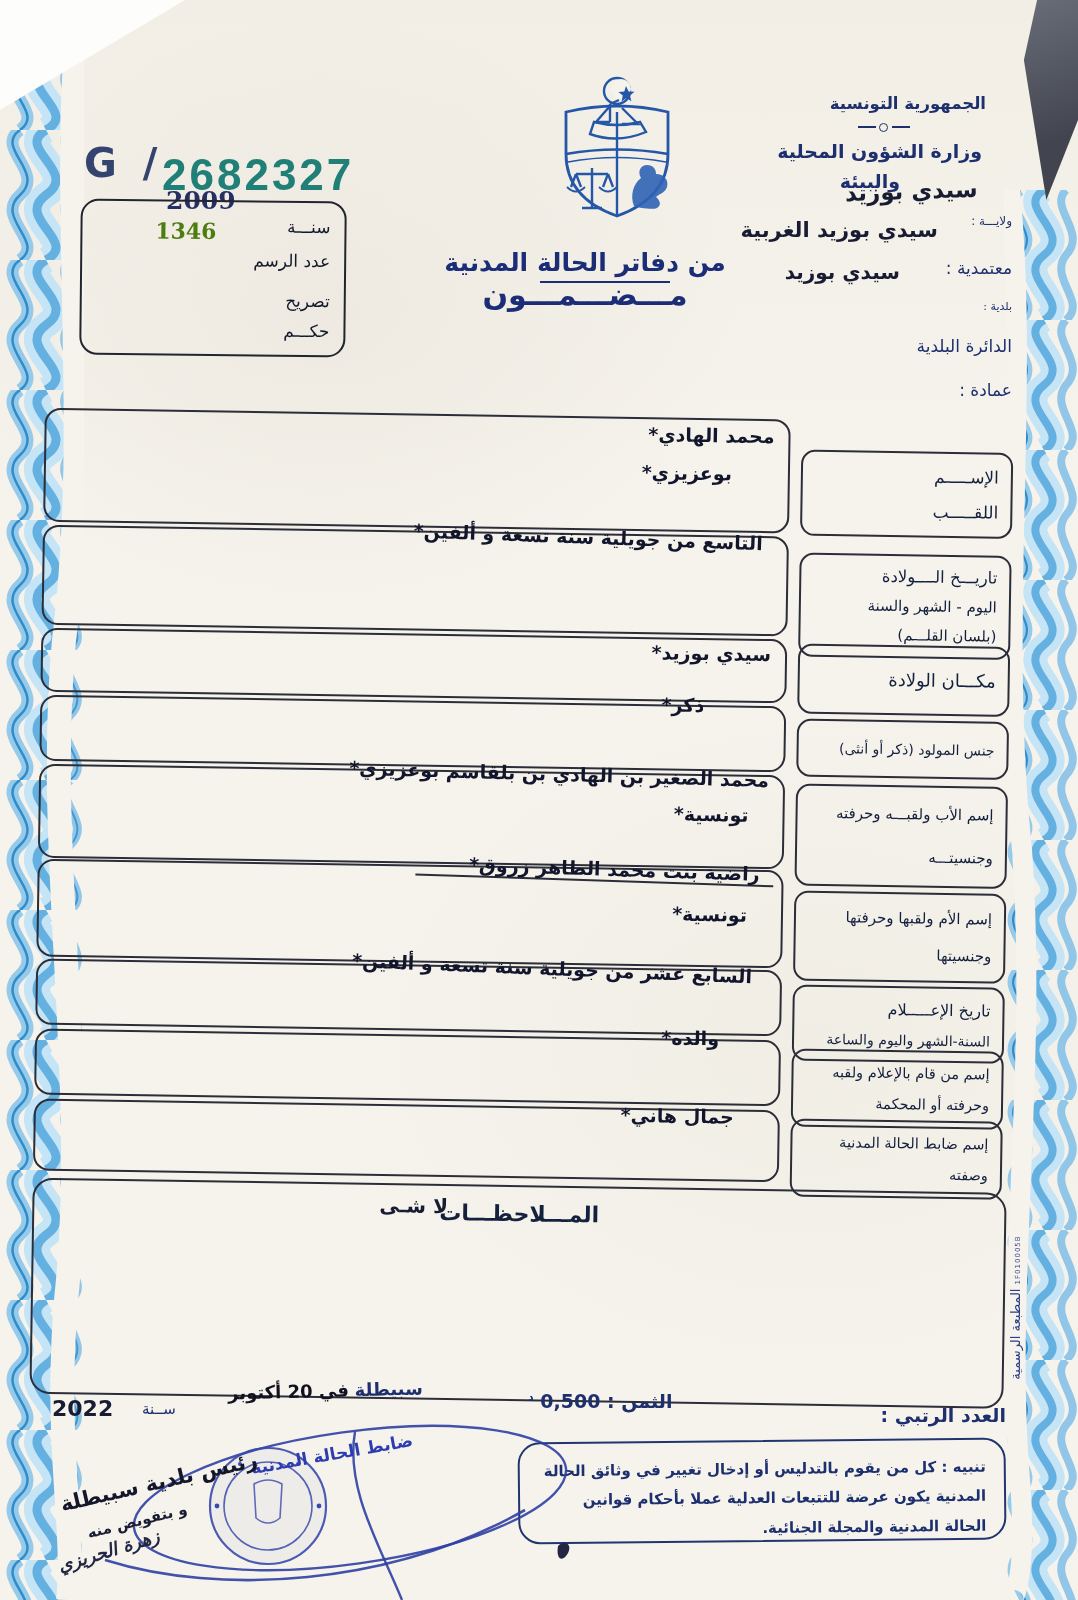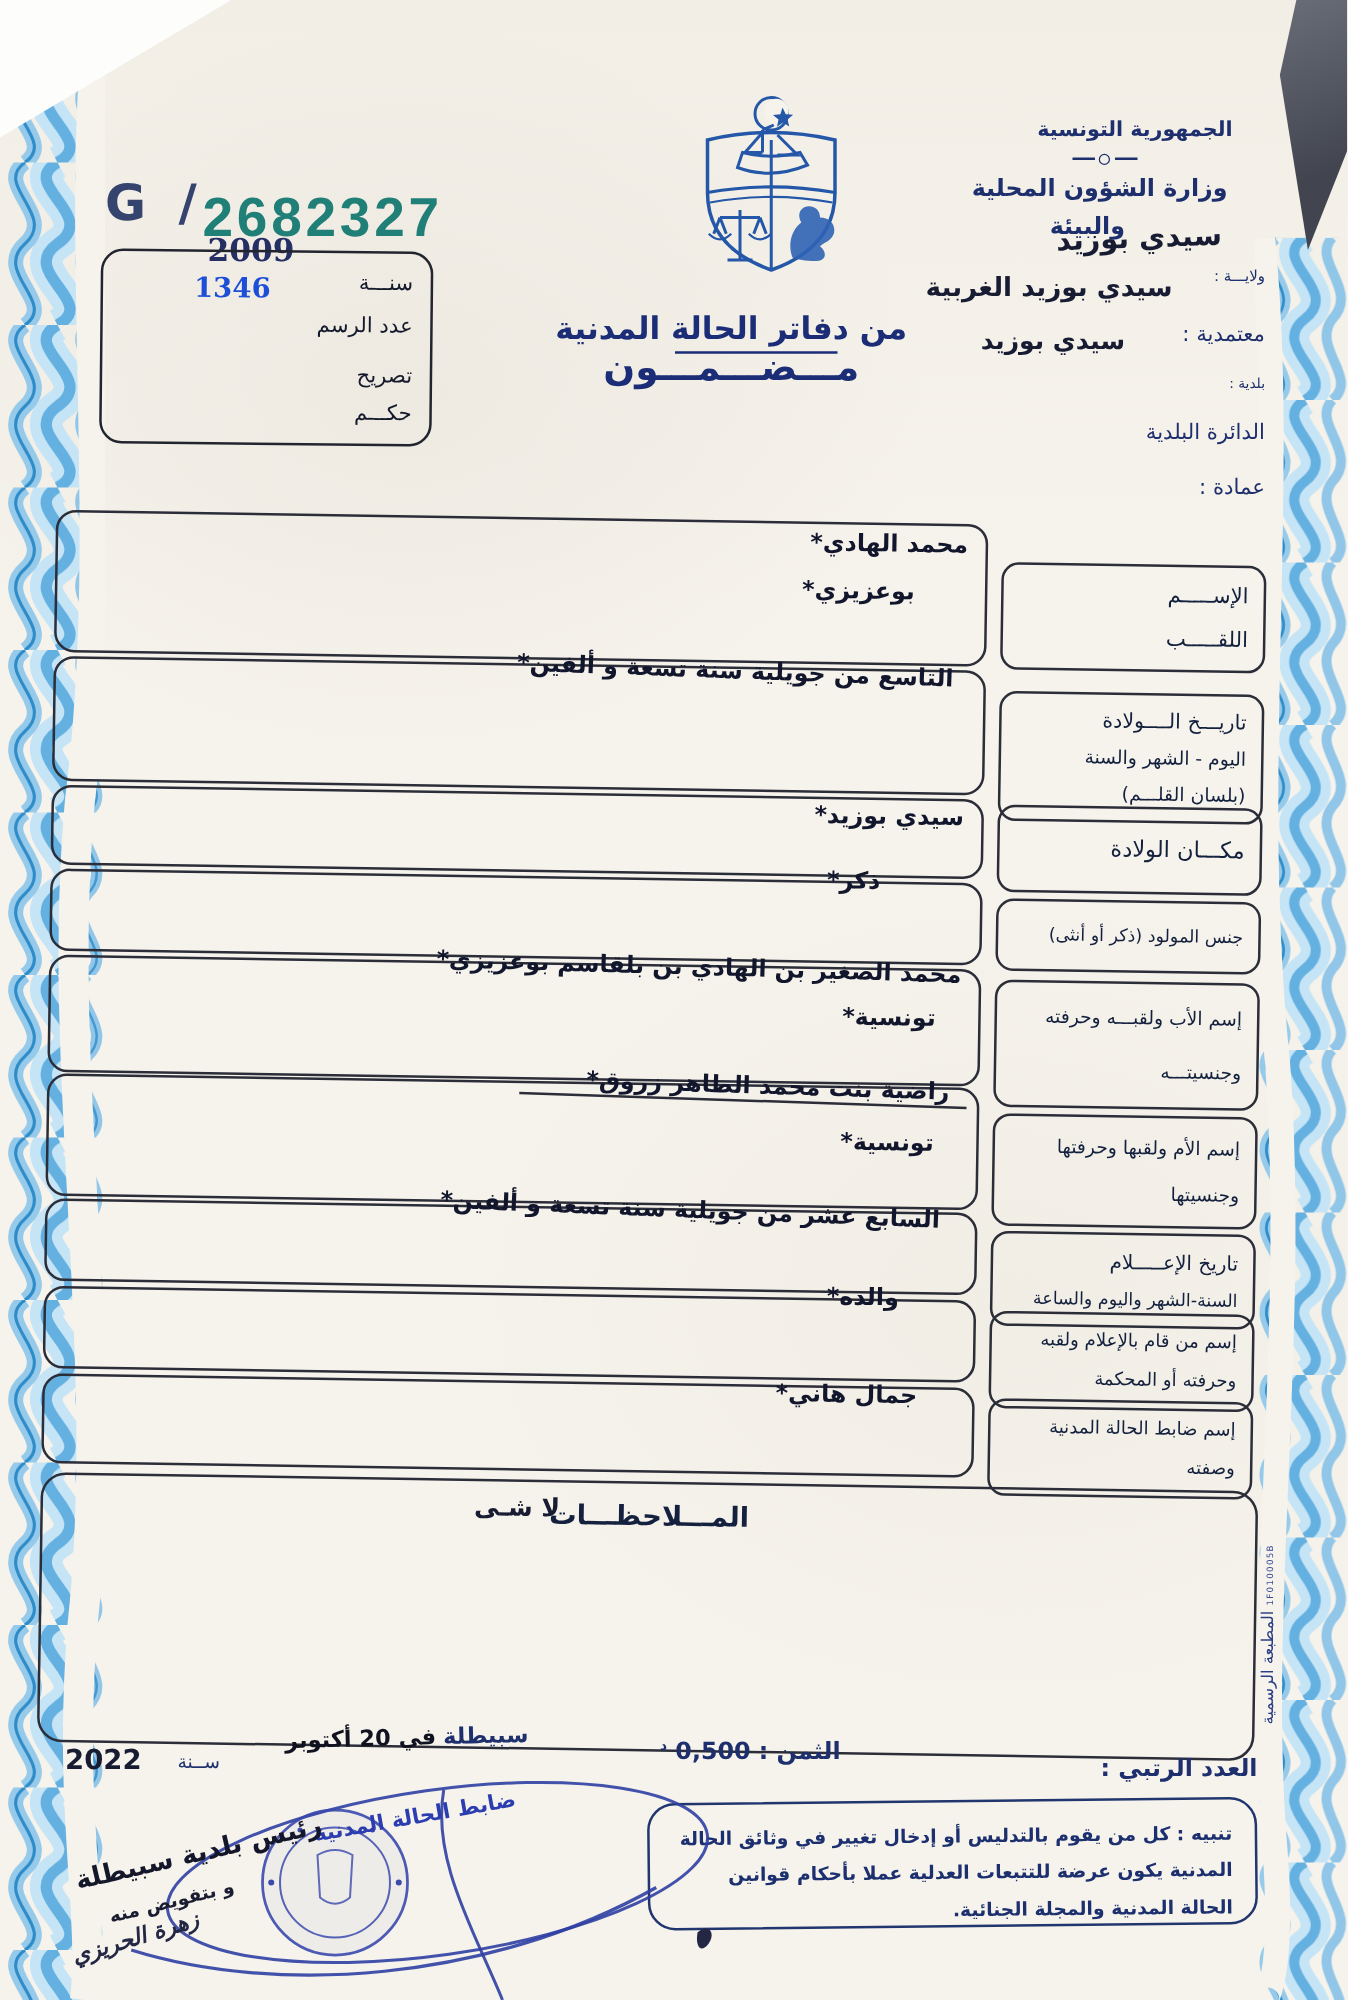--- a/index.html
+++ b/index.html
@@ -36,21 +36,21 @@
   #serial-number{left:162px;top:150px;font-size:44px;font-weight:bold;color:#0f766e;font-family:Liberation Sans, sans-serif;letter-spacing:3px;opacity:.92;}
   #serial-year{left:166px;top:186px;font-size:25px;font-weight:bold;color:#252f63;font-family:"DejaVu Serif",serif;}
   
   #stamp-box{
     left:80px;top:200px;width:262px;height:152px;
     border:2.5px solid #22252f;border-radius:18px;
     transform:rotate(.6deg);
     direction:rtl;font-size:17px;color:#141a2c;
   }
   #stamp-box .sb-line{position:absolute;right:14px;white-space:nowrap;}
-  #sb-year-value{position:absolute;right:128px;top:16px;font-size:22px;font-weight:bold;font-family:"DejaVu Serif",serif;color:#1d4ed8;}
+  #sb-year-value{position:absolute;right:128px;top:16px;font-size:22px;font-weight:bold;font-family:"DejaVu Serif",serif;color:#4d7c0f;}
   
   .hdr{position:absolute;direction:rtl;white-space:nowrap;}
   #hdr-republic{right:92px;top:94px;font-size:16.5px;font-weight:bold;}
   #hdr-divider{right:168px;top:122px;width:52px;height:10px;}
   #hdr-divider i{position:absolute;top:4px;height:1.6px;background:#1e2f6e;width:18px;}
   #hdr-divider i.l{left:0;} #hdr-divider i.r{right:0;}
   #hdr-divider b{position:absolute;left:21px;top:1px;width:7px;height:7px;border:1.5px solid #1e2f6e;border-radius:50%;}
   #hdr-ministry1{right:96px;top:140px;font-size:19px;font-weight:bold;}
   #hdr-ministry2{right:178px;top:170px;font-size:19px;font-weight:bold;}
   #hdr-ministry-hand{right:100px;top:178px;font-size:23px;transform:rotate(-2deg);}

